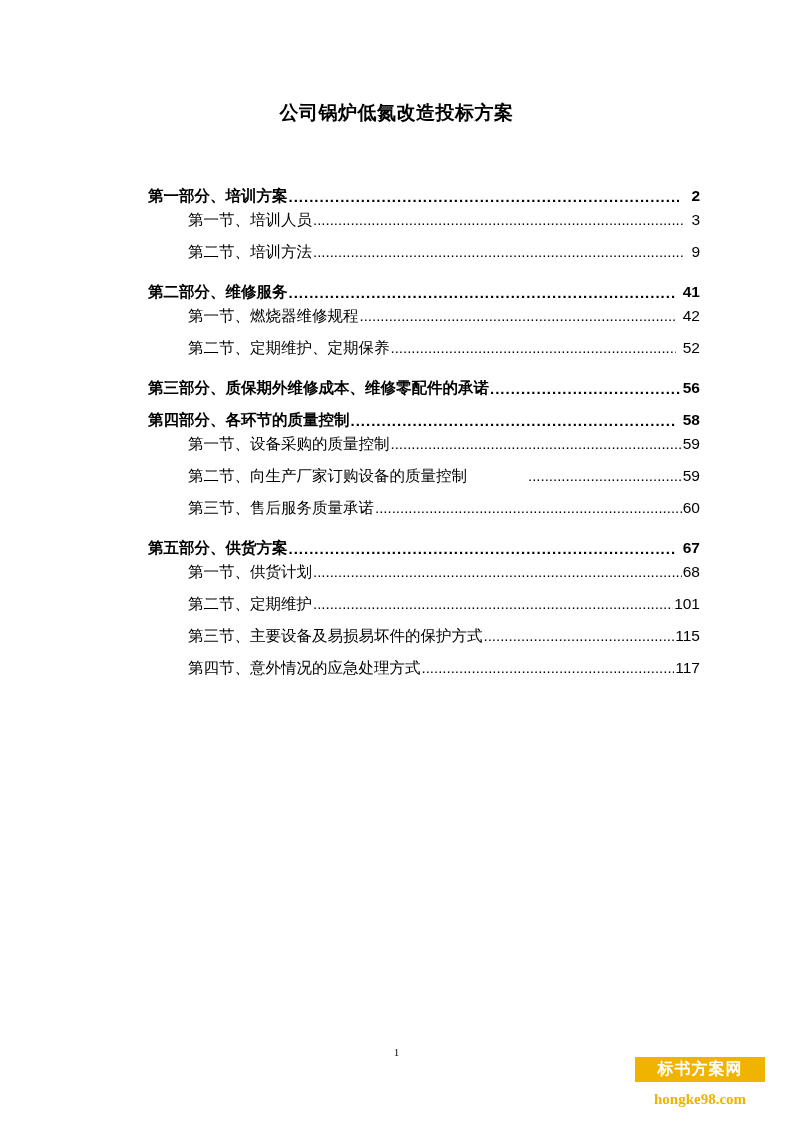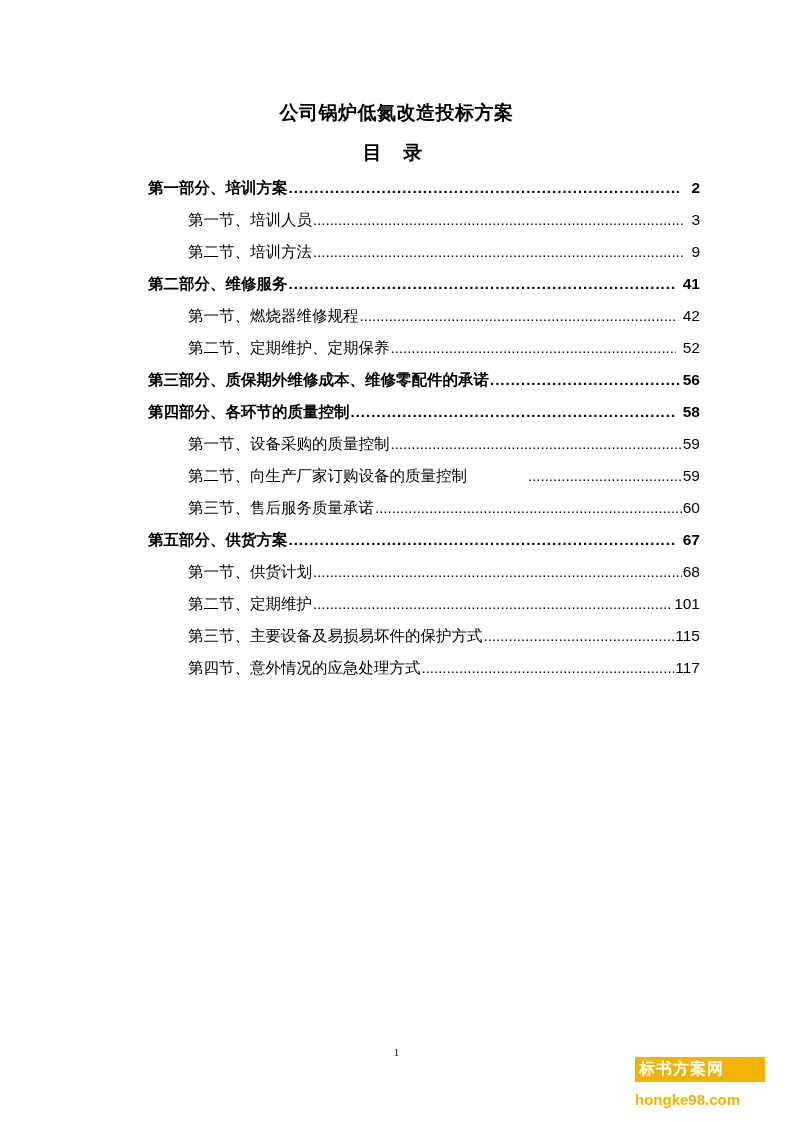--- a/index.html
+++ b/index.html
@@ -56,20 +56,21 @@
     align-items: baseline;
     font-family: "Liberation Sans", "DejaVu Sans", sans-serif;
     font-size: 15.5px;
     line-height: 1;
     height: 32px;
     white-space: nowrap;
   }
   .toc-row.level1 {
     font-weight: bold;
     padding-left: 0;
+    align-items: center;
   }
   .toc-row.level2 {
     font-weight: normal;
     padding-left: 40px;
   }
   .toc-label {
     flex: 0 0 auto;
   }
   .toc-dots {
     flex: 1 1 auto;
@@ -103,22 +104,22 @@
     text-align: center;
     font-size: 11px;
     font-family: "Liberation Serif", serif;
     color: #111;
   }
   .watermark {
     position: absolute;
     right: 28px;
     bottom: 14px;
     width: 130px;
-    text-align: left;
-    font-family: Liberation Sans, sans-serif;
+    text-align: center;
+    font-family: Liberation Serif, serif;
   }
   .watermark .wm-cn {
     display: block;
     background: #f0b400;
     color: #ffffff;
     font-size: 16px;
     font-weight: bold;
     letter-spacing: 1px;
     padding: 3px 4px 4px 4px;
     line-height: 1.1;
@@ -132,21 +133,20 @@
     margin-top: 9px;
   }
 </style>
 </head>
 <body>
 
 <div class="page">
 
   <div class="doc-title">公司锅炉低氮改造投标方案</div>
 
-  <div class="toc-heading">目  录</div>
 
   <div class="toc" id="toc-container">
       <div class="toc-row level1">
         <span class="toc-label">第一部分、培训方案</span>
         <span class="toc-dots wide">.........................................................................................</span>
         <span style="width: 6px; flex: 0 0 auto;"></span>
         <span class="toc-page">2</span>
       </div>
       <div class="toc-row level2">
         <span class="toc-label">第一节、培训人员</span>

